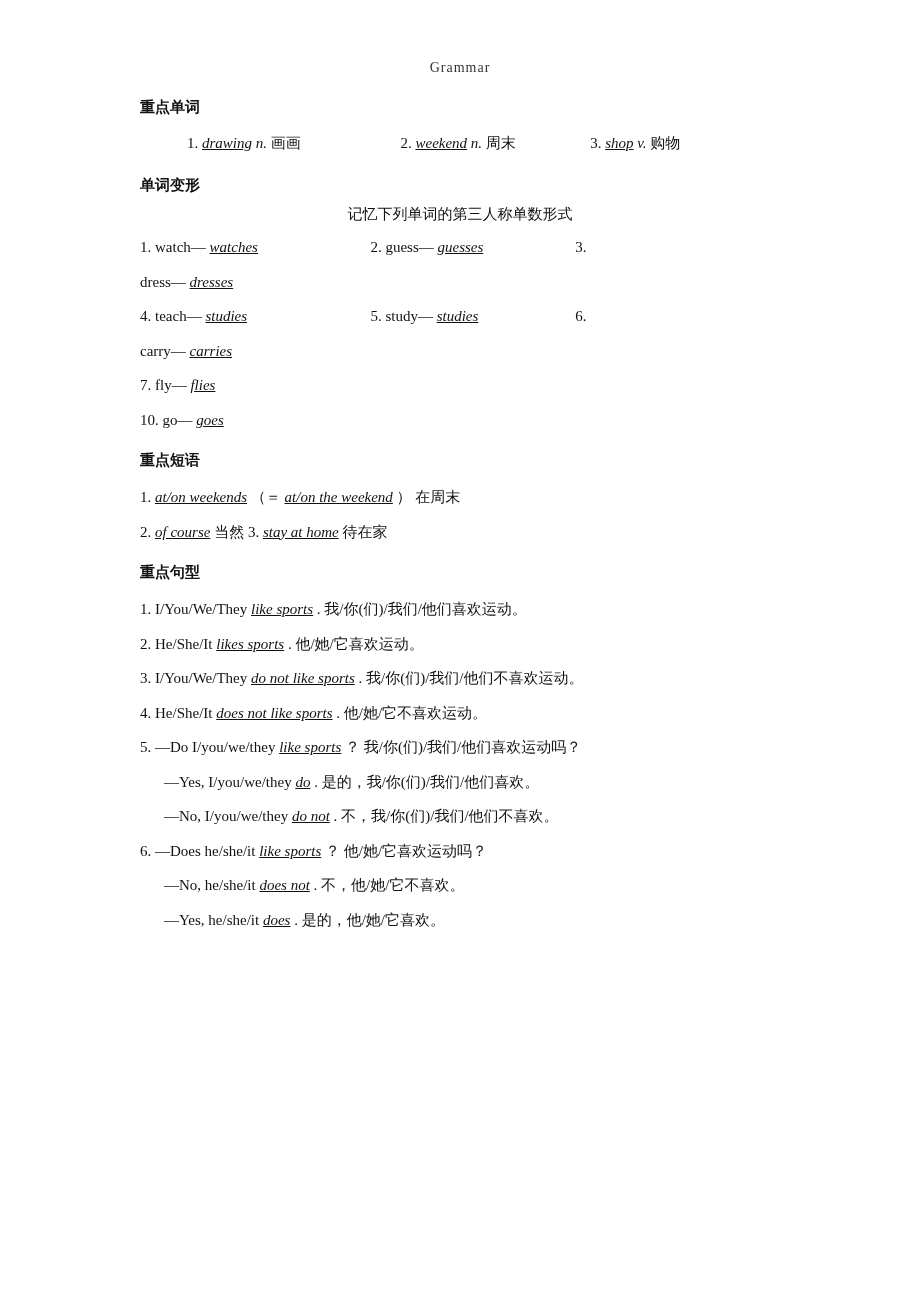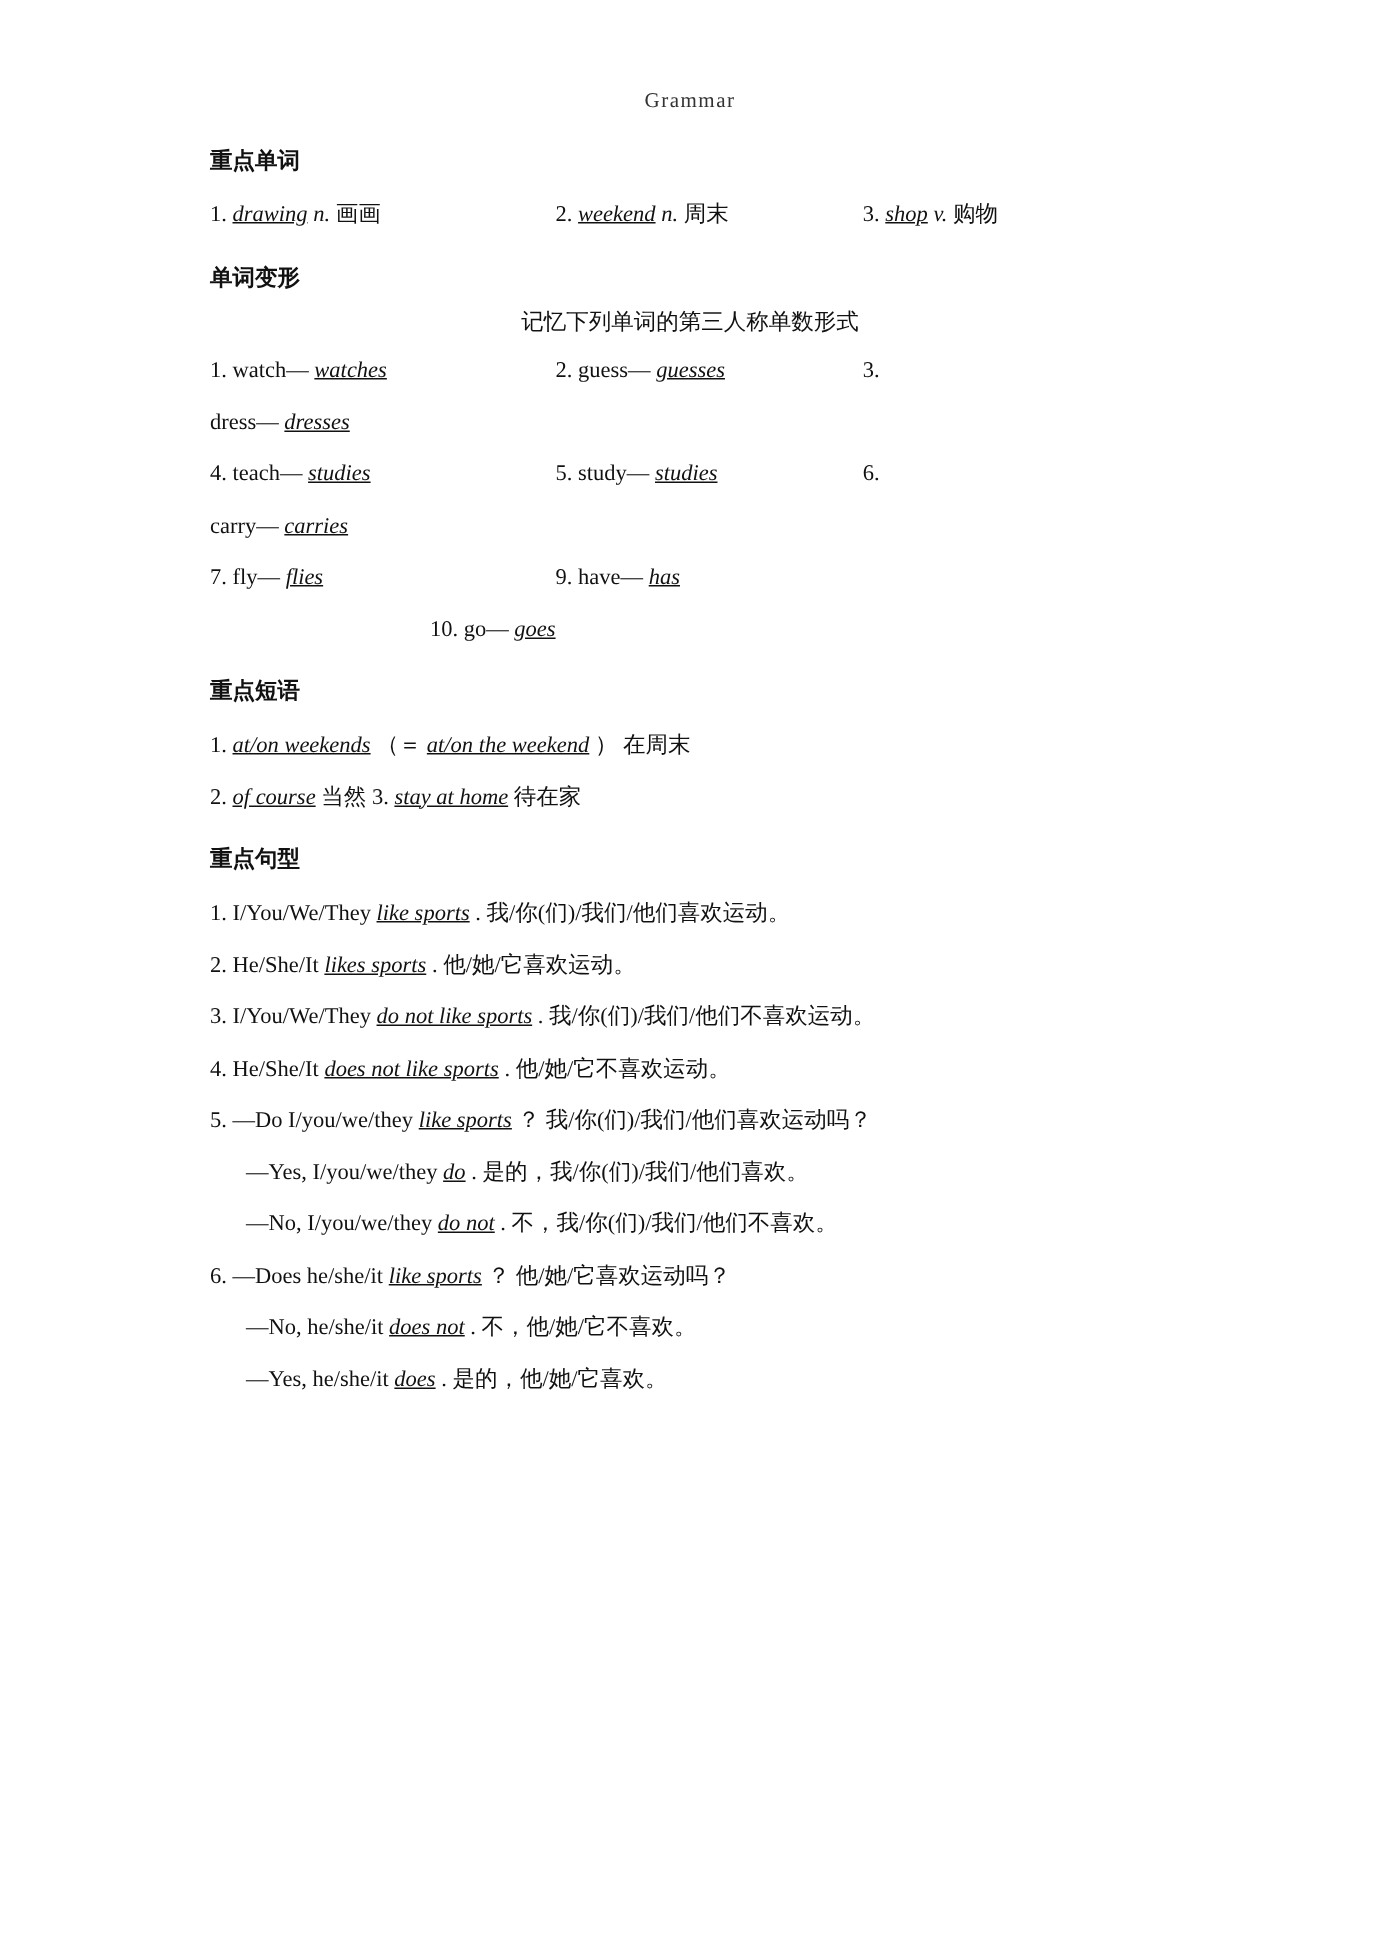--- a/index.html
+++ b/index.html
@@ -51,21 +51,21 @@
       font-family: "Times New Roman", serif;
     }
   </style>
 </head>
 <body>
 
 <div class="page-title en">Grammar</div>
 
 <div class="section-title zh">重点单词</div>
 
-<div style="display:flex; flex-wrap:wrap; line-height:2.2; margin-bottom:2px;">
+<div style="display:flex; flex-wrap:wrap; line-height:2.2; margin-bottom:2px;margin-left:47px;">
   <span style="width:36%;">
     <span class="en">1. <span class="underline-word">drawing</span></span>
     <span class="en" style="font-style:italic;"> n.</span>
     <span class="zh"> 画画</span>
   </span>
   <span style="width:32%;">
     <span class="en">2. <span class="underline-word">weekend</span></span>
     <span class="en" style="font-style:italic;"> n.</span>
     <span class="zh"> 周末</span>
   </span>
@@ -112,26 +112,23 @@
   <div style="display:flex;">
     <span style="width:36%;">
       <span class="en">carry— <span class="underline-word">carries</span></span>
     </span>
   </div>
 
   <div style="display:flex; flex-wrap:wrap;">
     <span style="width:36%;">
       <span class="en">7. fly— <span class="underline-word">flies</span></span>
     </span>
-    <span style="width:32%;">
-      <span class="en">9. have— <span class="underline-word">has</span></span>
-    </span>
-  </div>
-
-  <div style="display:flex;text-align:right;">
+  </div>
+
+  <div style="display:flex;">
     <span style="width:36%;">
       <span class="en">10. go— <span class="underline-word">goes</span></span>
     </span>
   </div>
 </div>
 
 <div class="section-title zh" style="margin-top:14px;">重点短语</div>
 
 <div style="line-height:2.3;">
   <span class="en">1. <span class="underline-word">at/on weekends</span></span>

